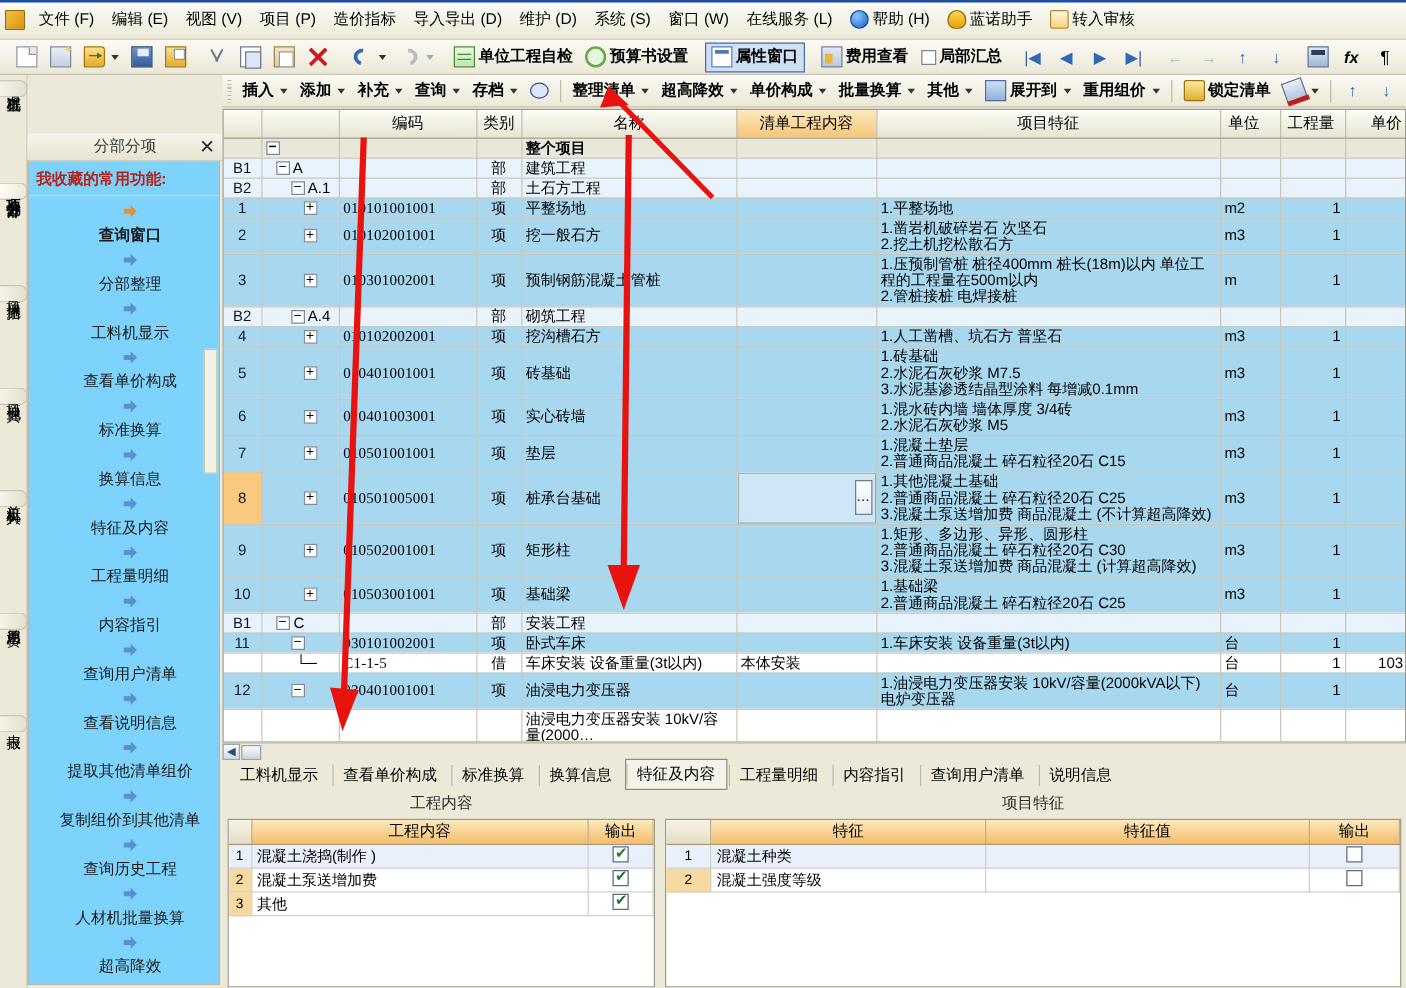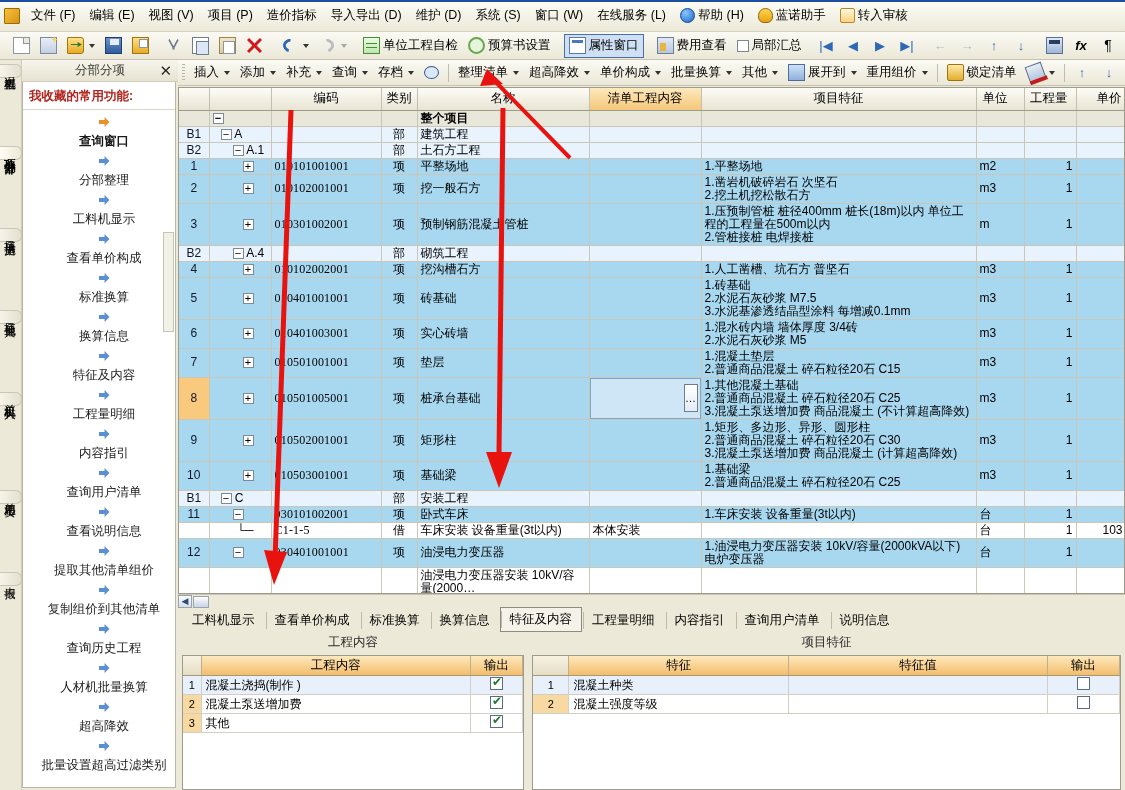--- a/index.html
+++ b/index.html
@@ -42,21 +42,21 @@
   .toolbar1 {
     height: 28px; background: linear-gradient(#fbfaf4,#ebe8d7);
     border-bottom: 1px solid #c6c3b4;
     display: flex; align-items: center; padding: 0 2px;
   }
   .tb-btn { display:flex; align-items:center; gap:3px; padding:2px 4px; height:24px; cursor:default; border:1px solid transparent; }
   .tb-btn.active { border:1px solid #4a6fa5; background:#cfe0f5; }
   .tb-sep { width:1px; height:18px; background:#c0bdae; margin:0 4px; }
   .tb-grip { width:3px; height:18px; margin:0 4px 0 2px;
     background: repeating-linear-gradient(to bottom,#b8b5a6 0 1px,transparent 1px 3px); }
-  .tb-lbl { font-size:12.5px; white-space:nowrap; }
+  .tb-lbl { font-size:12.5px; white-space:nowrap;font-weight:bold; }
   .arr-dn { width:0;height:0;border-left:3.5px solid transparent;border-right:3.5px solid transparent;border-top:4px solid #333; margin-left:2px;}
   .arr-dn.dim { border-top-color:#a9a9a9; }
 
   .g-ico { width:17px; height:17px; display:inline-block; position:relative; }
   .i-newdoc { background:#fff; border:1px solid #8a96a8; }
   .i-newdoc::after{content:"";position:absolute;top:0;right:0;width:5px;height:5px;background:#ece9d8;border-left:1px solid #8a96a8;border-bottom:1px solid #8a96a8;}
   .i-newproj { background:linear-gradient(#e9eef7,#c3cfe2); border:1px solid #7d8ba0; }
   .i-newproj::after{content:"";position:absolute;top:-2px;right:-2px;width:7px;height:7px;background:#ffd24d;clip-path:polygon(50% 0,61% 38%,100% 50%,61% 62%,50% 100%,39% 62%,0 50%,39% 38%);}
   .i-open { background:linear-gradient(#ffe08a,#e8ab25); border:1px solid #a4740d; border-radius:1px 3px 3px 1px; }
   .i-open::after{content:"";position:absolute;left:3px;top:4px;width:11px;height:5px;background:#2f7d32;clip-path:polygon(0 40%,60% 40%,60% 0,100% 50%,60% 100%,60% 60%,0 60%);}
@@ -108,24 +108,24 @@
     padding: 6px 0; color:#000; cursor:default;
     background: linear-gradient(to right,#f6f4e9,#e3e0cf);
     border:1px solid #c9c6b5; border-left:none; border-radius:0 6px 6px 0;
   }
   .vtab.sel { font-weight:bold; background: linear-gradient(to right,#fffdf4,#ece9d8); }
 
   .sidebar { width: 156px; flex:none; background:#ece9d8; display:flex; flex-direction:column; }
   .sb-head {
     height: 22px; display:flex; align-items:center; justify-content:center;
     position:relative; font-size:12.5px; color:#3a3a32;
-    background: linear-gradient(#f7f5ec,#e6e3d2); border-bottom:1px solid #cfccbb;
+    background: linear-gradient(#f7f5ec,#e6e3d2); border-bottom:1px solid #cfccbb;margin-top:47px;
   }
   .sb-close { position:absolute; right:6px; top:2px; font-size:15px; font-weight:bold; color:#2b2b2b; cursor:pointer; line-height:18px; }
-  .sb-body { flex:1; background:#ffffff; border:1px solid #b9b6a6; border-top:none; margin:0 2px 6px 0; overflow:hidden; position:relative; }
+  .sb-body { flex:1; background:#7dd3fc; border:1px solid #b9b6a6; border-top:none; margin:0 2px 6px 0; overflow:hidden; position:relative; }
   .sb-title { color:#b3261e; font-weight:bold; font-size:12.5px; padding:6px 6px 4px 6px; border-bottom:1px solid #d9d6c8; }
   .sb-list { padding:4px 0 0 0; }
   .sb-item { display:flex; align-items:center; gap:6px; padding:3px 4px 3px 14px; font-size:12.5px; color:#1a1a1a; cursor:pointer; white-space:nowrap;flex-direction:column; }
   .sb-item.first { font-weight:bold; }
   .sb-arrow { width:11px;height:10px;flex:none;
     background:#5a8fd4; clip-path:polygon(0 30%,55% 30%,55% 0,100% 50%,55% 100%,55% 70%,0 70%); }
   .sb-item.first .sb-arrow { background:#e8912c; }
   .sb-scroll { position:absolute; right:1px; top:150px; width:11px; height:100px; background:#f2f1e6; border:1px solid #c7c4b4; }
 
   

